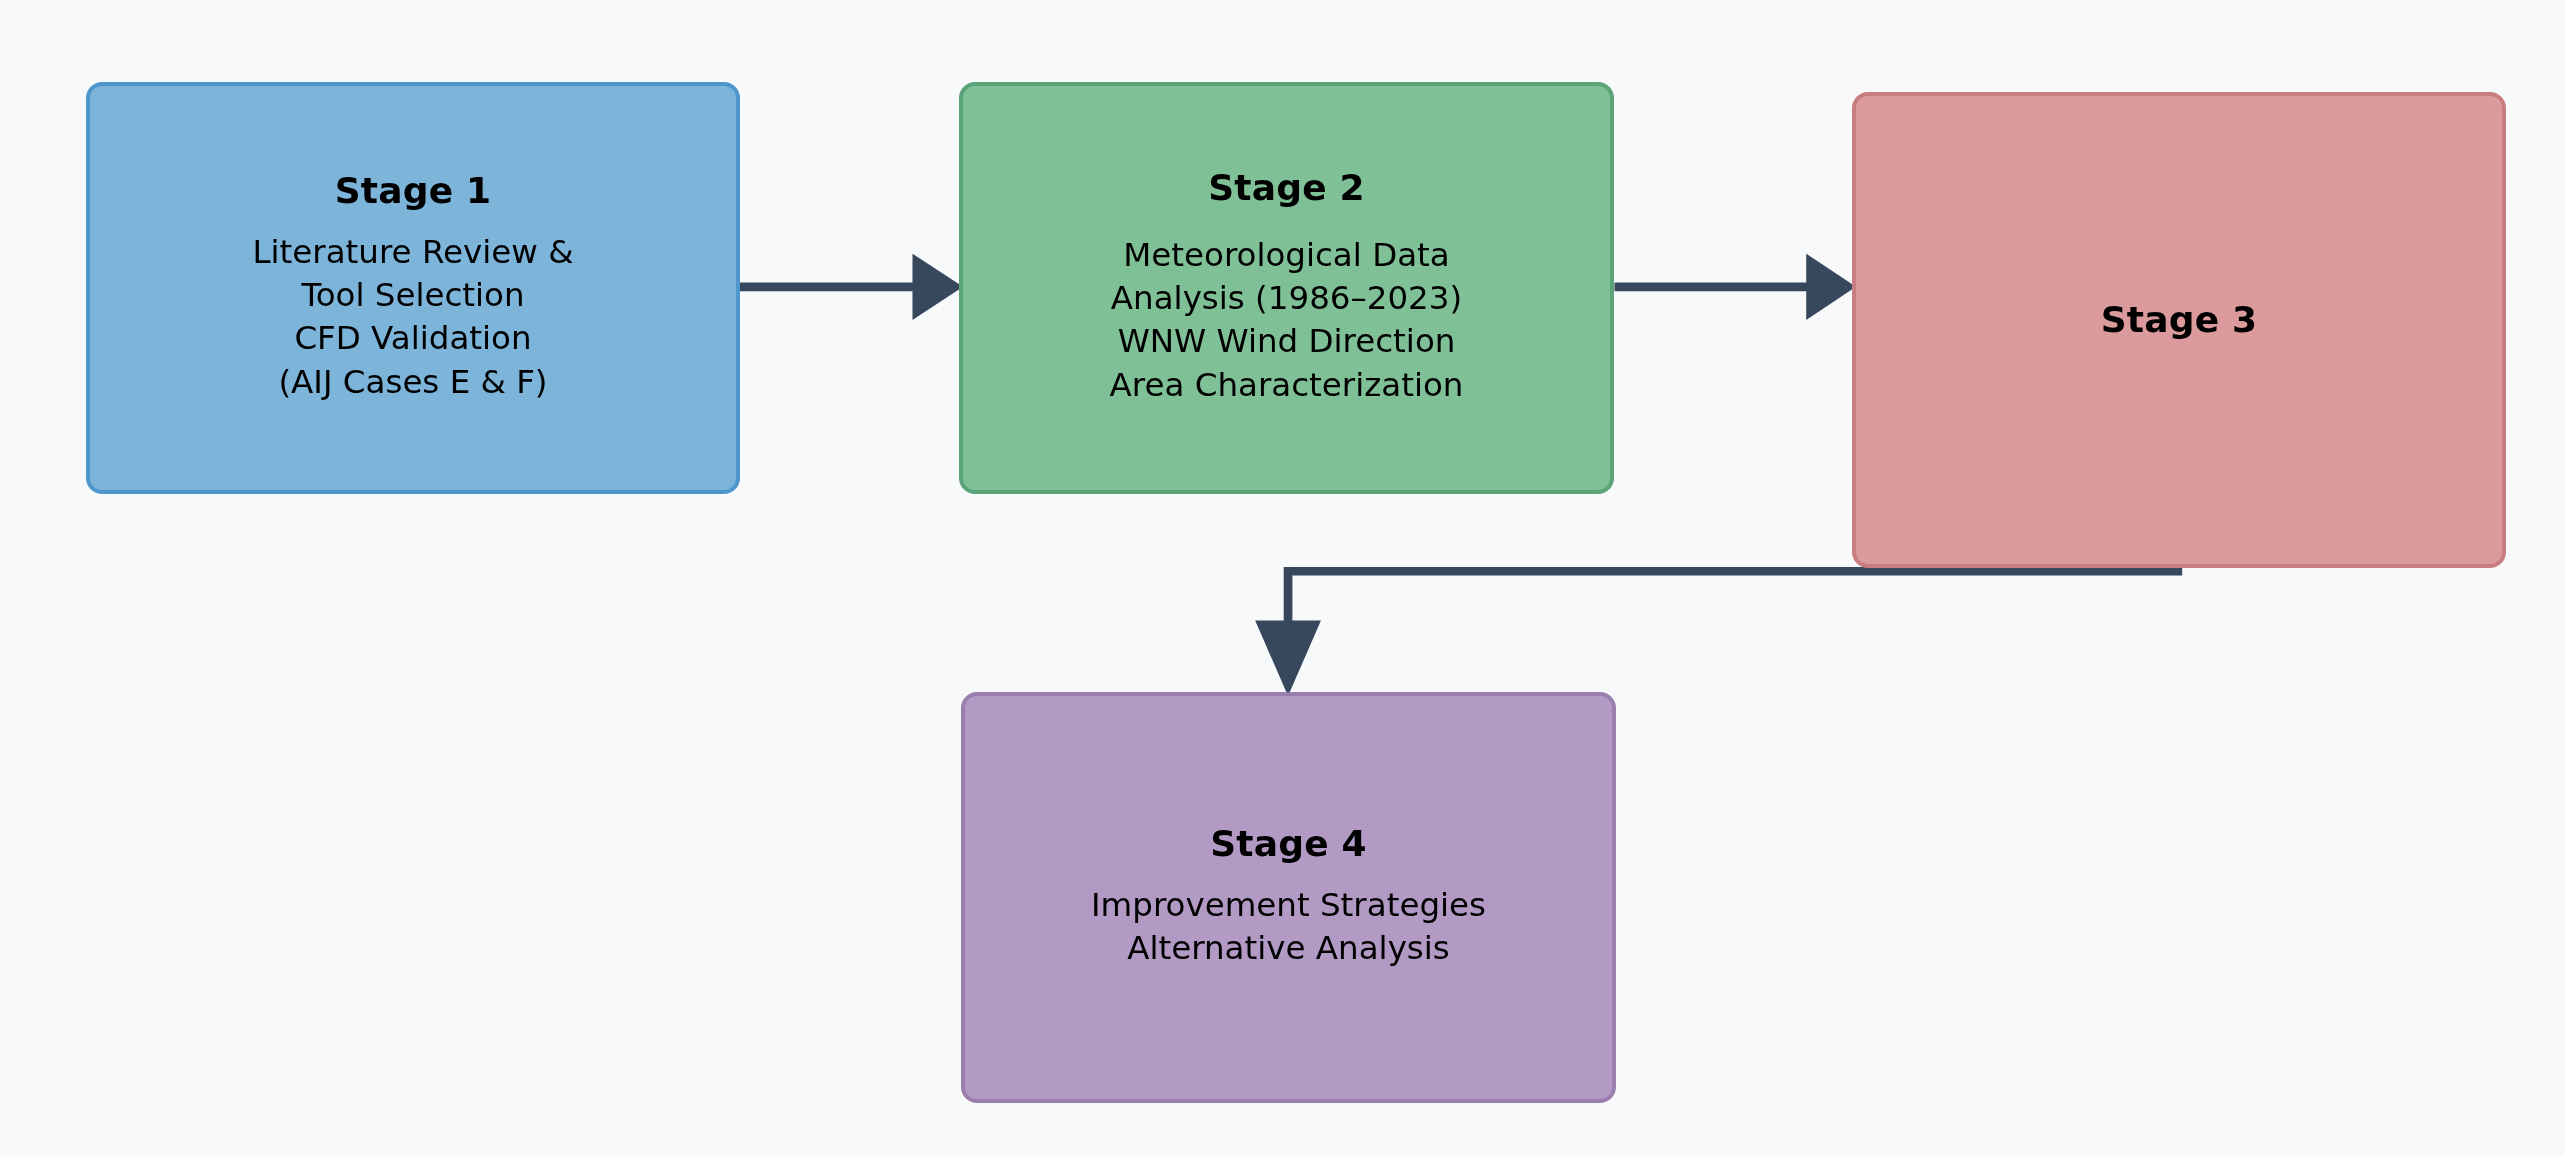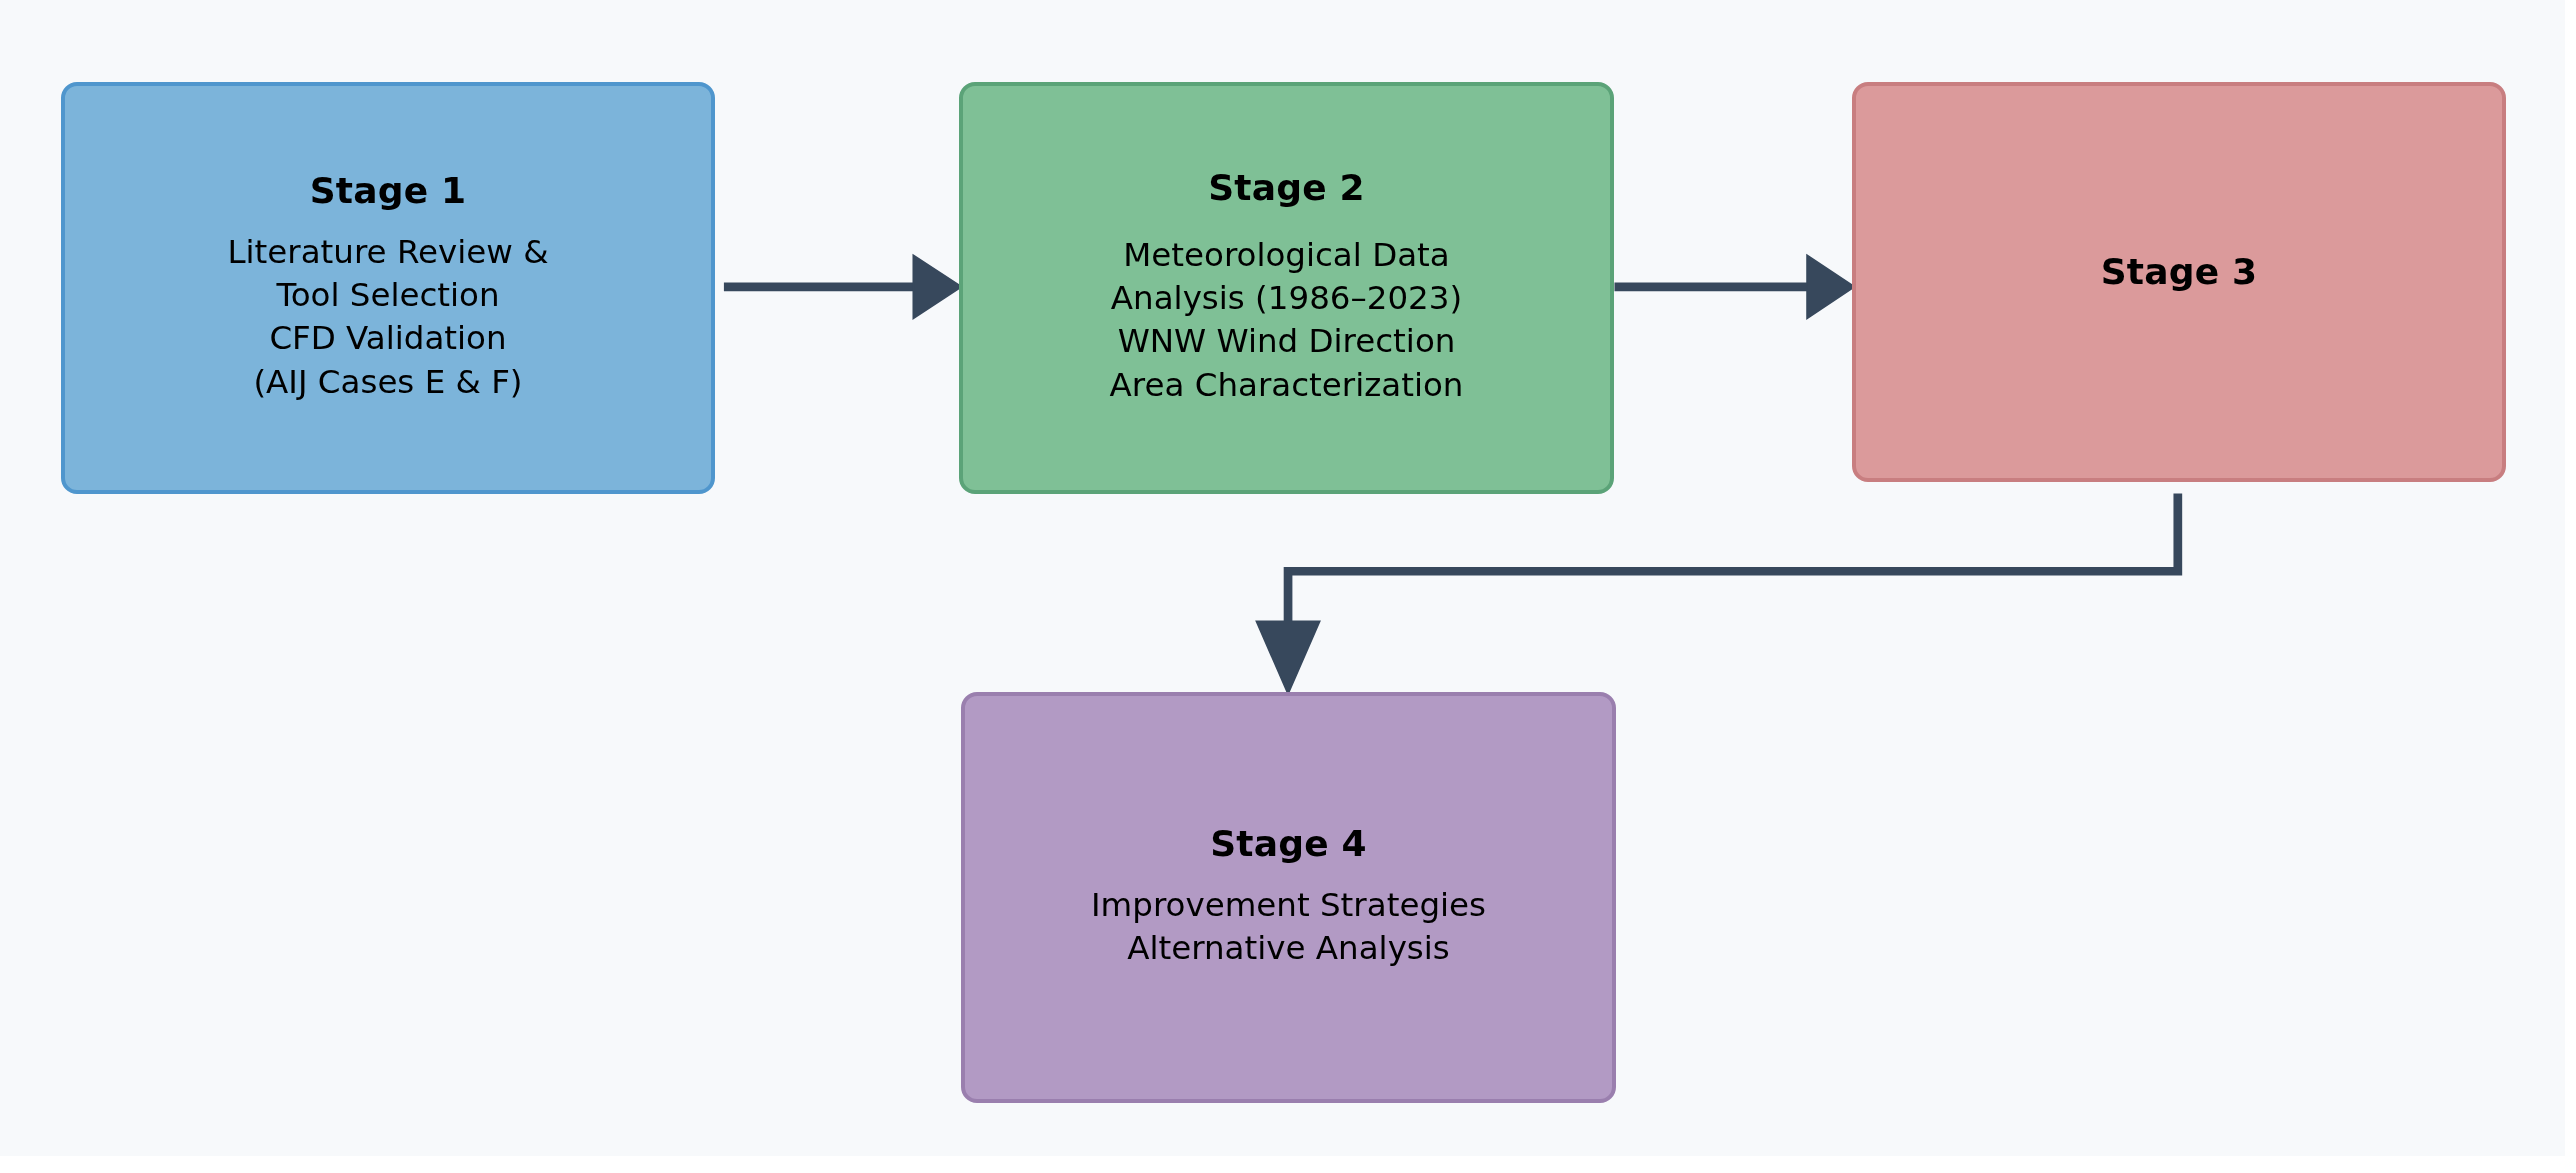--- a/index.html
+++ b/index.html
@@ -48,27 +48,27 @@
   }
   .node-lines {
     font-size: 32.5px;
     font-weight: normal;
     line-height: 1.33;
   }
   .node-line {
     white-space: nowrap;
   }
   #stage1 {
-    left: 61px;  top: 82px;  width: 654px;  height: 412px;
+    left: 86px;  top: 82px;  width: 654px;  height: 412px;
   }
   #stage2 {
     left: 959px; top: 82px; width: 655px;  height: 412px;
   }
   #stage3 {
-    left: 1852px; top: 82px; width: 654px;  height: 400px; text-align: right;
+    left: 1852px; top: 92px; width: 654px;  height: 476px; text-align: right;
   }
   #stage4 {
     left: 961px; top: 692px; width: 655px;  height: 411px;
   }
   .edge-layer {
     position: absolute;
     left: 0; top: 0;
     width: 2565px;
     height: 1156px;
     pointer-events: none;

